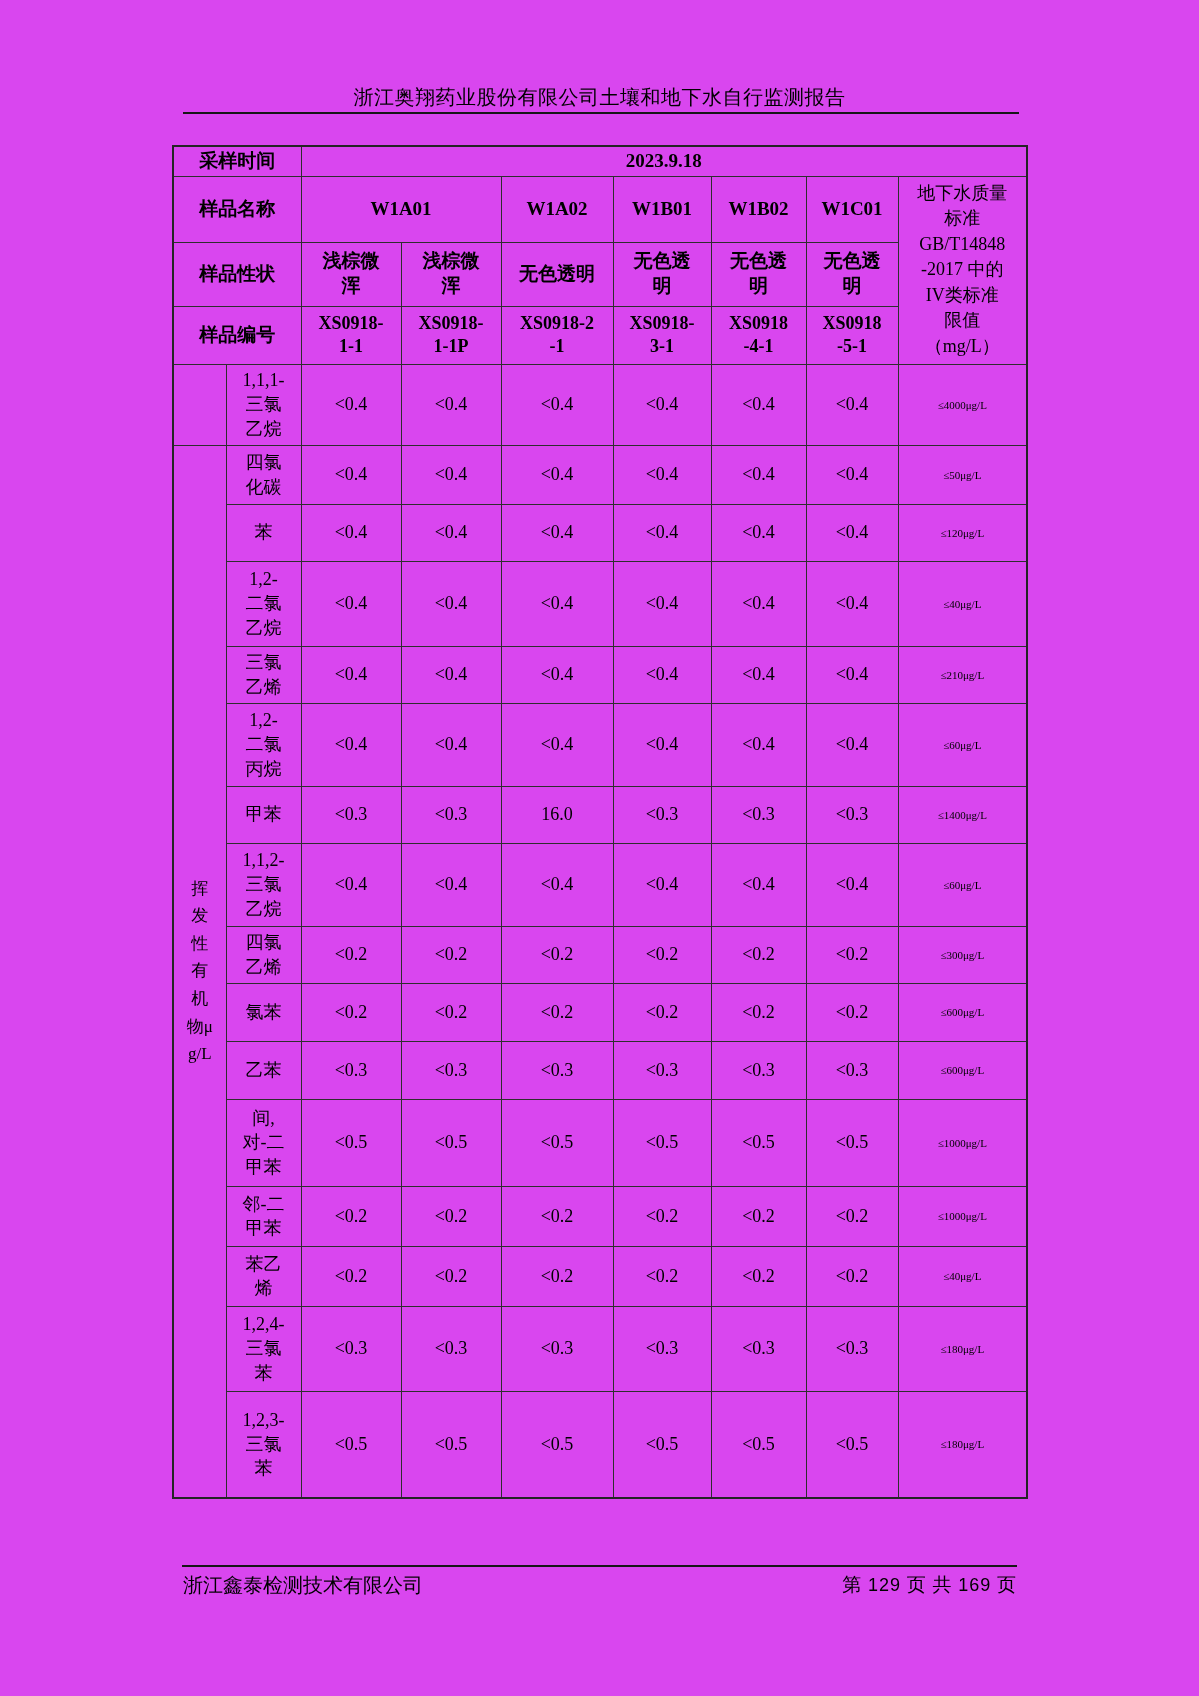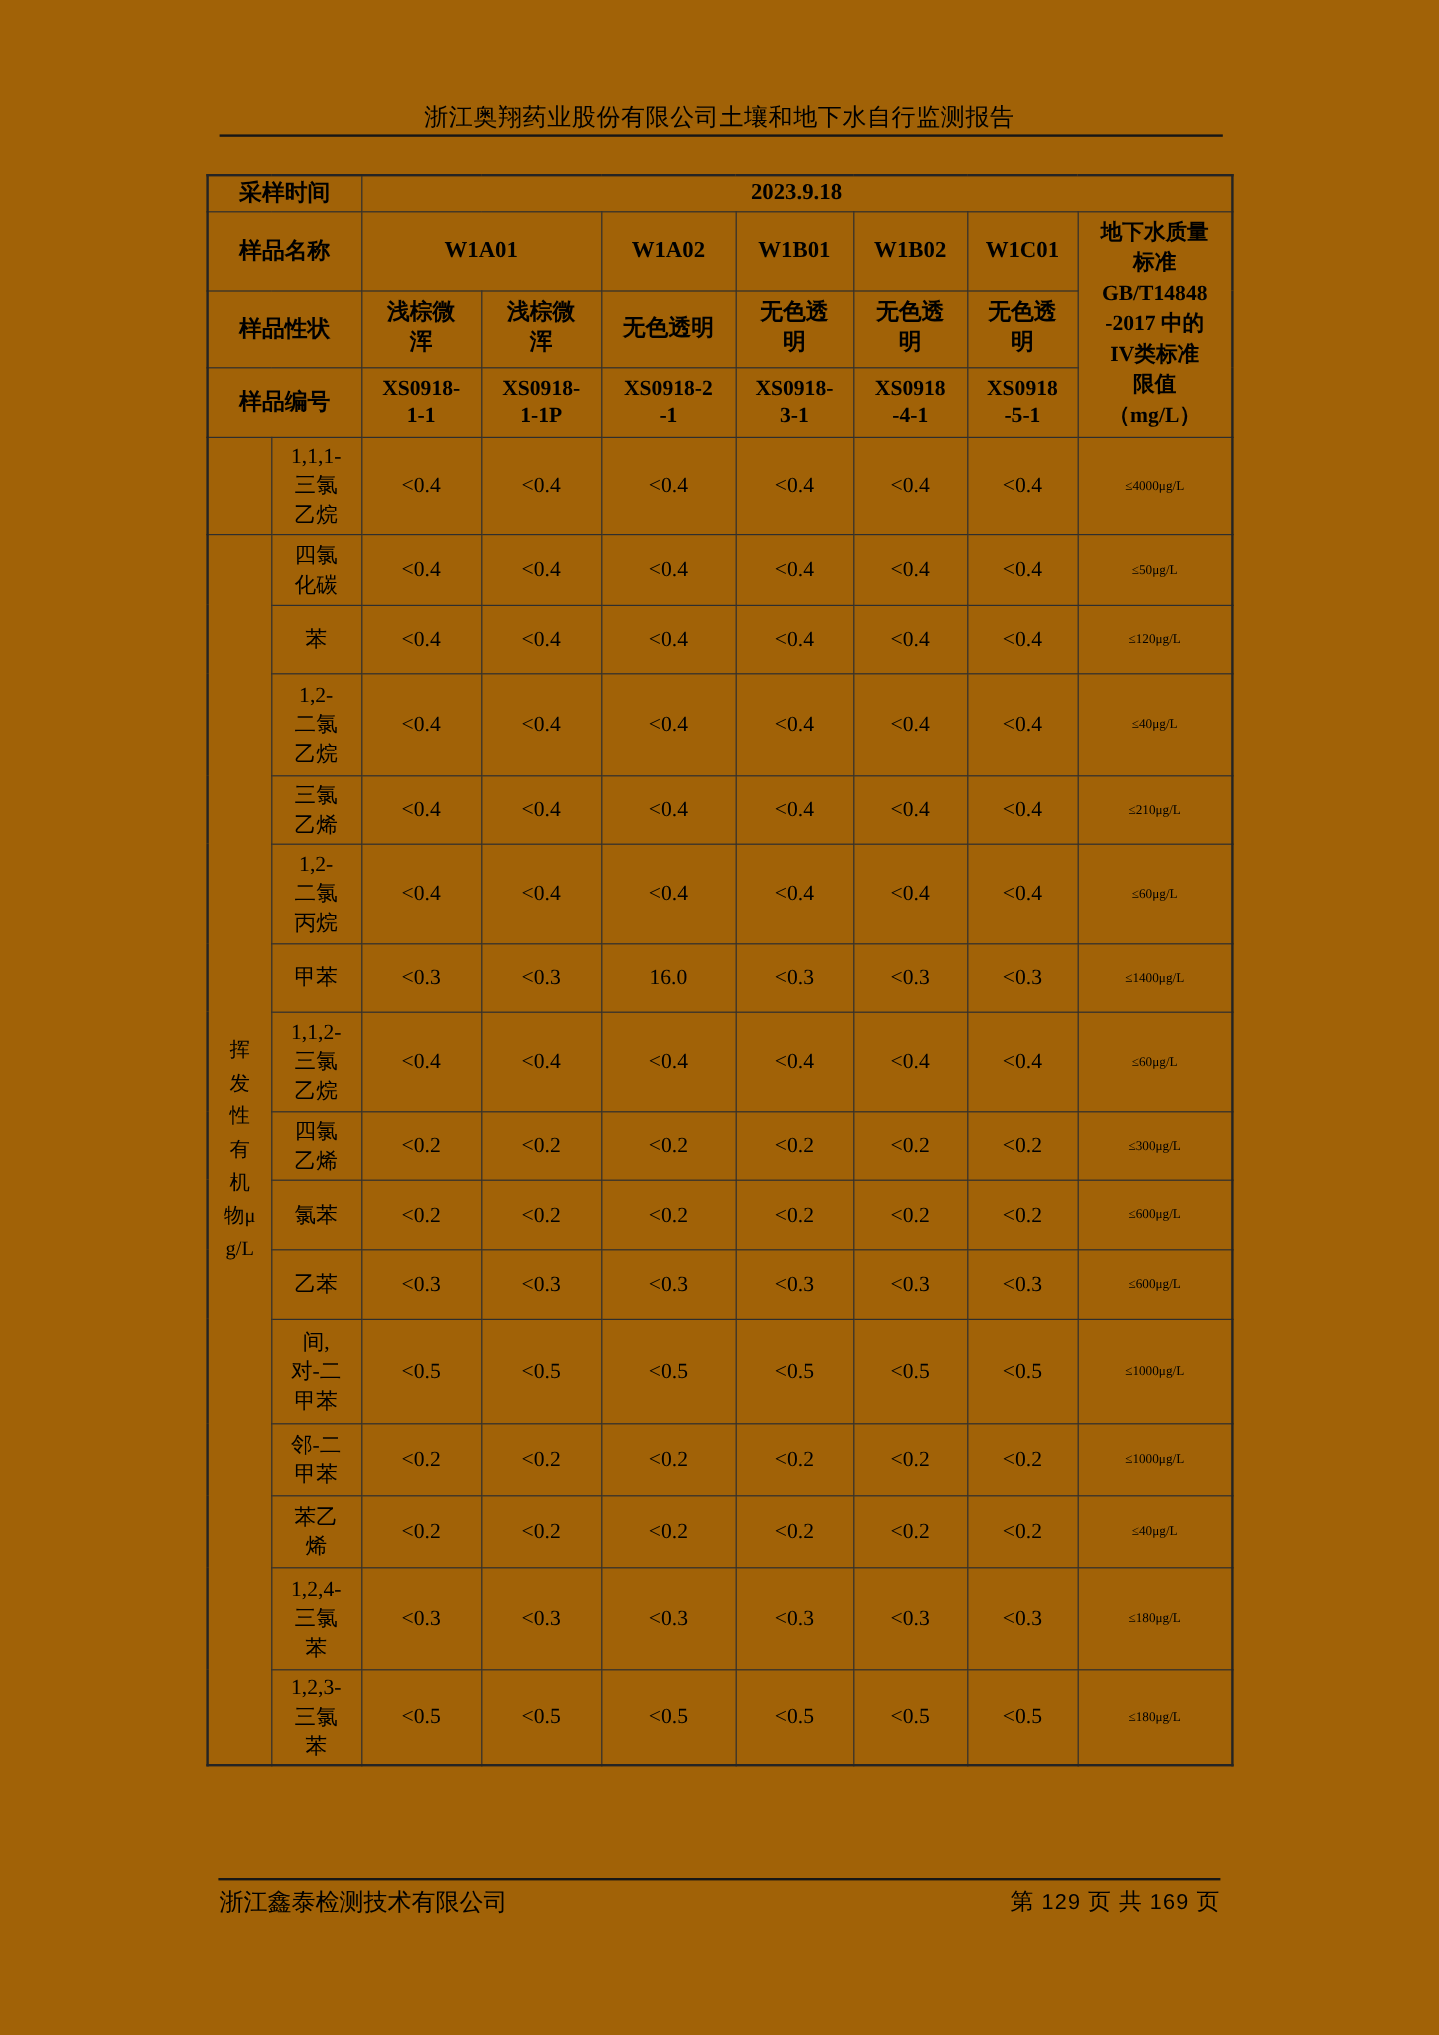--- a/index.html
+++ b/index.html
@@ -1,19 +1,19 @@
 <!DOCTYPE html>
 <html><head>
 <meta charset="utf-8">
 <style>
   html,body{margin:0;padding:0;background:#ffffff;}
   .page{
     position:relative;
     width:1199px;height:1696px;
-    background:#a16207;
+    background:#d946ef;
     color:#000;
     font-family:"Liberation Serif", serif;
     overflow:hidden;
   }
   .doc-title{
     position:absolute;top:84px;left:0;width:100%;
     text-align:center;font-size:20px;letter-spacing:0.5px;
     font-weight:normal;
   }
   .rule{position:absolute;height:2px;background:#161616;}
@@ -26,21 +26,21 @@
     border:2.5px solid #242424;
   }
   table.report td{
     border:1.6px solid #2e2e2e;
     text-align:center;vertical-align:middle;
     padding:0 2px;overflow:hidden;
   }
   .hlabel{font-weight:bold;font-size:19px;}
   .hvalue{font-weight:bold;font-size:19px;line-height:1.3;}
   .id-cell{font-weight:bold;font-size:18px;line-height:1.3;}
-  .limit-head{font-weight:bold;font-size:18px;line-height:1.42;}
+  .limit-head{font-weight:normal;font-size:18px;line-height:1.42;}
   .pre{white-space:pre-line;}
   .param-cell{font-size:18px;line-height:1.35;white-space:pre-line;}
   .value-cell{font-size:18px;}
   .limit-cell{font-size:11px;}
   .cat-cell{vertical-align:middle;margin-top:24px;}
   .cat-text{
     width:28px;margin:0 auto;font-size:17px;line-height:1.62;
     word-break:break-all;text-align:center;
   }
   .footer{
@@ -284,21 +284,21 @@
 三氯
 苯</td>
           <td class="value-cell">&lt;0.3</td>
           <td class="value-cell">&lt;0.3</td>
           <td class="value-cell">&lt;0.3</td>
           <td class="value-cell">&lt;0.3</td>
           <td class="value-cell">&lt;0.3</td>
           <td class="value-cell">&lt;0.3</td>
           <td class="limit-cell">≤180μg/L</td>
         </tr>
-        <tr style="height: 80px;">
+        <tr style="height: 107px;">
           <td class="param-cell">1,2,3-
 三氯
 苯</td>
           <td class="value-cell">&lt;0.5</td>
           <td class="value-cell">&lt;0.5</td>
           <td class="value-cell">&lt;0.5</td>
           <td class="value-cell">&lt;0.5</td>
           <td class="value-cell">&lt;0.5</td>
           <td class="value-cell">&lt;0.5</td>
           <td class="limit-cell">≤180μg/L</td>

